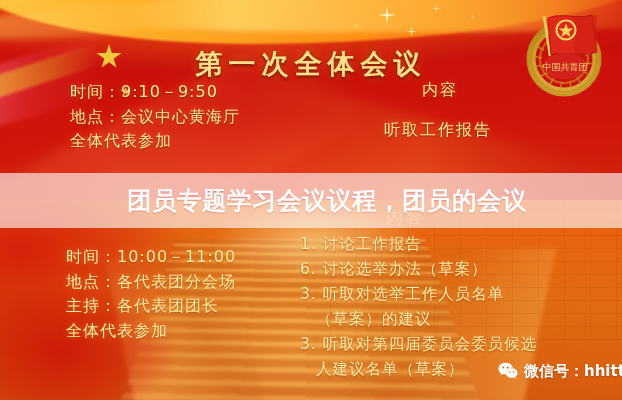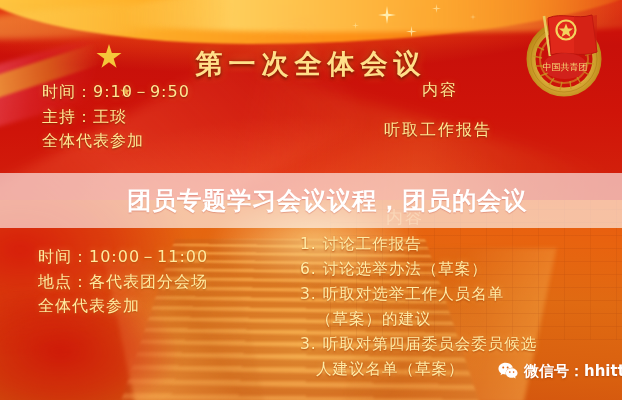--- a/index.html
+++ b/index.html
@@ -141,21 +141,21 @@
   
   .slide-title {
     position:absolute; left:0; top:22px; width:622px; text-align:center;
     font-size:27px; font-weight:bold; letter-spacing:6px;
     color:#ffe08a;
     text-shadow:0 0 4px rgba(140,30,0,.85), 0 2px 3px rgba(120,20,0,.9), 0 0 10px rgba(255,190,60,.45);
     font-family:"DejaVu Sans","Liberation Sans",sans-serif;
     margin-top:24px;
   }
   .info-block { position:absolute; font-size:16px; line-height:24.5px; letter-spacing:1px;
-    font-family:"DejaVu Sans","Liberation Sans",sans-serif; }
+    font-family:"DejaVu Sans","Liberation Sans",sans-serif;margin-left:28px; }
   .info-top  { left:42px; top:80px; color:#ffe793;
     text-shadow:0 1px 2px rgba(130,25,0,.9), 0 0 6px rgba(255,200,70,.35); }
   .info-bot  { left:38px; top:245px; color:#ffeaa0;
     text-shadow:0 1px 2px rgba(170,70,0,.75), 0 0 7px rgba(255,220,120,.4); }
   .info-block div { white-space:nowrap; }
 
   .content-head {
     position:absolute; left:422px; top:80px; font-size:16px; letter-spacing:2px;
     color:#ffe793; font-family:"DejaVu Sans","Liberation Sans",sans-serif;
     text-shadow:0 1px 2px rgba(130,25,0,.9), 0 0 6px rgba(255,200,70,.35);
@@ -273,21 +273,21 @@
 
         <ellipse cx="47" cy="62" rx="22" ry="13" fill="#d8302a" opacity=".55"></ellipse>
         <text x="47" y="66" text-anchor="middle" font-size="9" font-family="DejaVu Sans, Liberation Sans, sans-serif" fill="#f6dd78" letter-spacing="0">中国共青团</text>
       </svg>
     </div>
 
     <div class="slide-title">第一次全体会议</div>
 
     <div class="info-block info-top">
       <div>时间：9:10－9:50</div>
-      <div>主持：王琰</div>
+      <div>地点：会议中心黄海厅</div>
       <div>全体代表参加</div>
     </div>
 
     <div class="content-head">内容</div>
     <div class="content-line">听取工作报告</div>
   </div>
 
   <div class="panel-bottom">
     <div class="wall-steps"></div>
     <div class="wall-rail-l"></div>
@@ -296,20 +296,21 @@
     <div class="glow-bottom"></div>
     <div class="red-wash"></div>
     <div class="red-wash2"></div>
   </div>
 
   <div class="ghost-head2">内容</div>
 
   <div class="info-block info-bot">
     <div>时间：10:00－11:00</div>
     <div>地点：各代表团分会场</div>
+    <div>主持：各代表团团长</div>
     <div>全体代表参加</div>
   </div>
 
   <div class="agenda-list">
     <div>1. 讨论工作报告</div>
     <div>6. 讨论选举办法（草案）</div>
     <div>3. 听取对选举工作人员名单</div>
     <div class="ag-cont">（草案）的建议</div>
     <div>3. 听取对第四届委员会委员候选</div>
     <div class="ag-cont">人建议名单（草案）</div>

